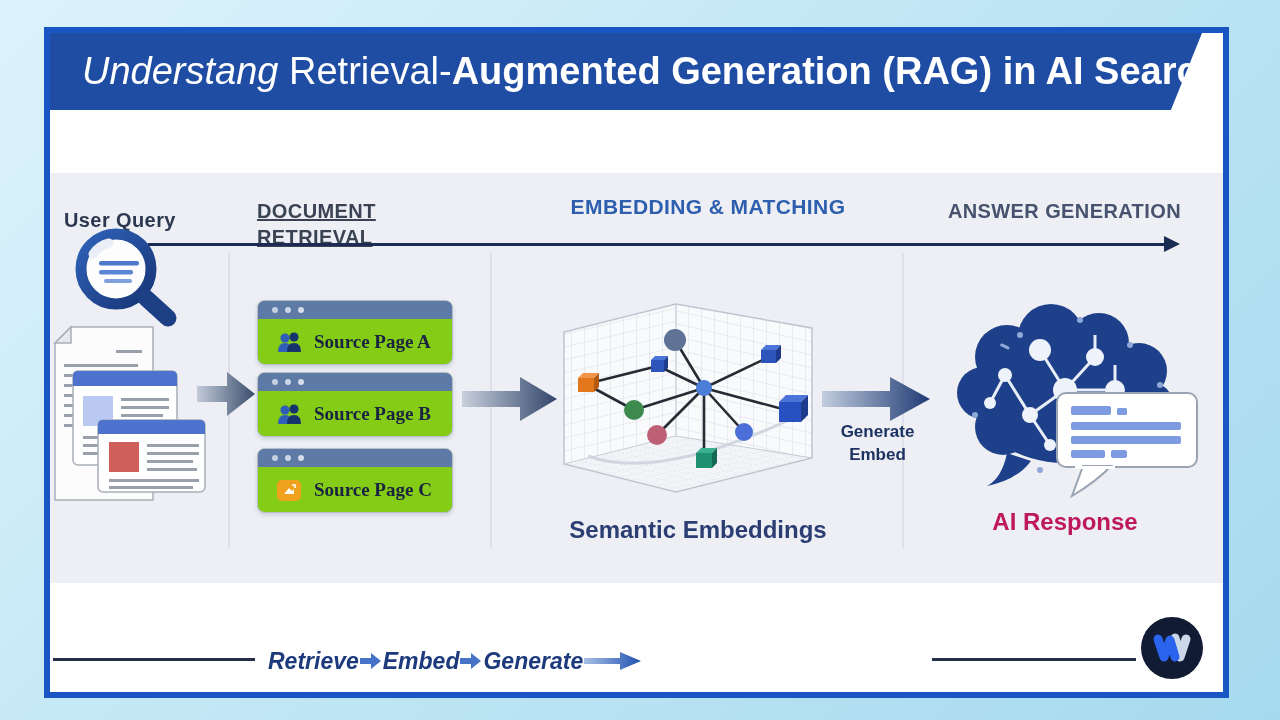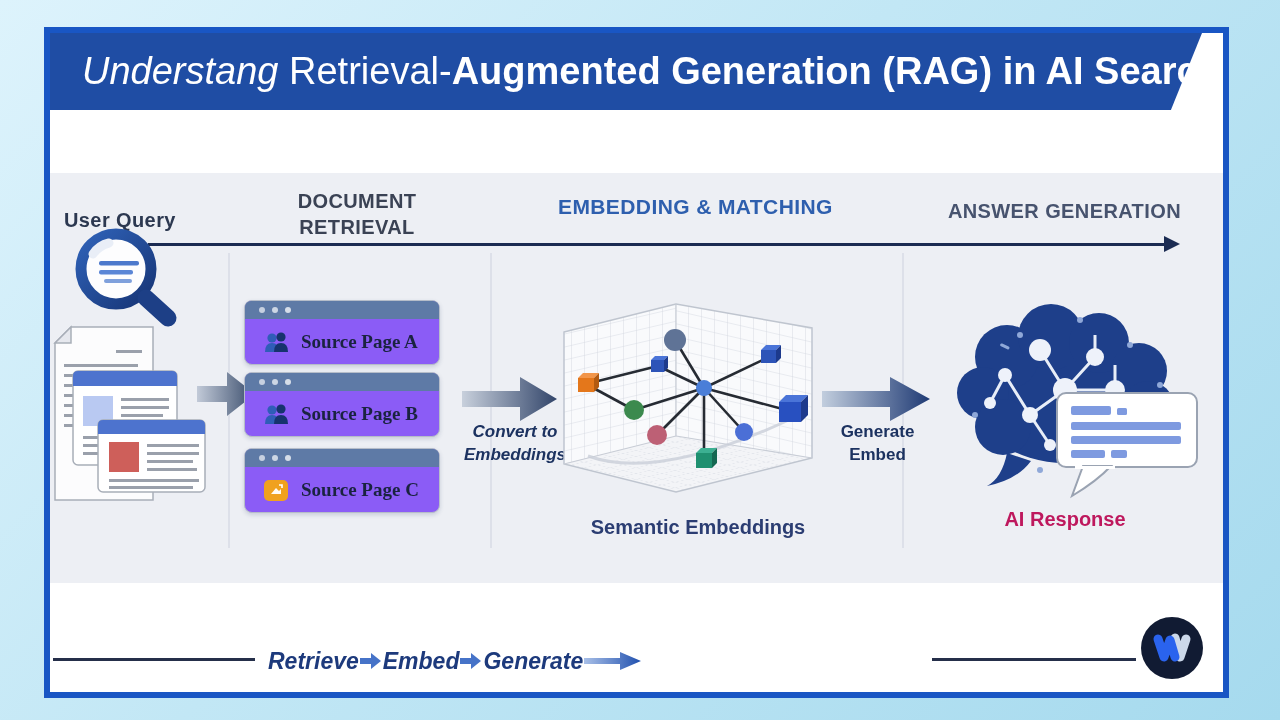--- a/index.html
+++ b/index.html
@@ -14,36 +14,36 @@
           clip-path:polygon(0 0,100% 0,97.3% 100%,0 100%);}
   #title{left:82px;top:33px;height:77px;line-height:77px;color:#ffffff;
          font-size:38px;white-space:nowrap;}
   #title .t-it{font-style:italic;font-weight:400;}
   #title .t-reg{font-weight:400;}
   #title .t-b{font-weight:700;}
   #band{left:50px;top:173px;width:1173px;height:410px;background:#edeff4;}
   .vdiv{top:253px;width:2px;height:295px;background:#dde0e9;}
   .stage{font-weight:700;letter-spacing:.4px;}
   #st-uq{left:64px;top:209px;font-size:20px;color:#2c3850;}
-  #st-dr{left:257px;top:188px;width:200px;text-align:center;font-size:20px;color:#3a4254;line-height:26px;}
-  #st-em{left:558px;top:195px;width:300px;text-align:left;font-size:21px;color:#2e5fae;}
+  #st-dr{left:257px;top:198px;width:200px;font-size:20px;color:#3a4254;line-height:26px;text-decoration:underline;}
+  #st-em{left:558px;top:195px;width:300px;text-align:center;font-size:21px;color:#2e5fae;}
   #st-ag{left:931px;top:200px;width:250px;text-align:right;font-size:20px;color:#47536e;}
   #flowline{left:148px;top:243px;width:1018px;height:3px;background:#1b2b52;}
   #flowhead{left:1164px;top:236px;width:0;height:0;border-top:8px solid transparent;
             border-bottom:8px solid transparent;border-left:16px solid #1b2b52;}
-  .srccard{left:244px;width:196px;height:65px;background:#8b5cf6;border:1.5px solid #b6bdc9;
+  .srccard{left:257px;width:196px;height:65px;background:#84cc16;border:1.5px solid #b6bdc9;
            border-radius:8px;box-sizing:border-box;box-shadow:0 2px 4px rgba(40,60,100,.18);}
   .srcbar{position:absolute;left:0;top:0;right:0;height:18px;background:#5e7aa6;
           border-radius:6px 6px 0 0;}
   .srcdot{position:absolute;top:6px;width:6px;height:6px;border-radius:50%;}
   .srcrow{position:absolute;left:18px;top:24px;right:8px;height:34px;display:flex;
           align-items:center;gap:12px;}
   .srclabel{font-family:"Liberation Serif",serif;font-weight:700;font-size:19px;color:#1a2340;}
   .arrlabel{text-align:center;font-size:17px;color:#1c3260;line-height:23px;}
-  .cap{font-size:20px;font-weight:700;color:#2b3d72;text-align:center;}
+  .cap{font-size:24px;font-weight:700;color:#2b3d72;text-align:center;}
   #footer-row{left:268px;top:645px;height:32px;display:flex;align-items:center;gap:1px;}
   .fstep{font-size:23px;font-weight:700;font-style:italic;color:#1d3a7c;white-space:nowrap;}
   .fline{top:658px;height:3px;background:#252f4a;}
 </style>
 </head>
 <body>
 
 <div id="canvas">
 
   <div id="panel" class="abs"></div>
@@ -176,24 +176,20 @@
 
   <svg class="abs" style="left:462px;top:374px" width="95" height="50">
     <defs>
         <linearGradient id="ag2" x1="0" y1="0" x2="1" y2="0">
       <stop offset="0" stop-color="#c8d0dc"></stop>
           <stop offset="1" stop-color="#32456a"></stop>
         </linearGradient>
       </defs>
     <polygon points="0,17 58,17 58,3 95,25 58,47 58,33 0,33" fill="url(#ag2)"></polygon>
   </svg>
-  <div class="abs arrlabel" style="left:455px;top:420px;width:120px;font-style:italic;font-weight:700">
-    <div>Convert to</div>
-    <div>Embeddings</div>
-  </div>
 
   <svg class="abs" style="left:558px;top:296px" width="262" height="208">
     <defs>
       <pattern id="pgL" width="13" height="13" patternUnits="userSpaceOnUse" patternTransform="skewY(-13)">
         <path d="M13 0 H0 V13" fill="none" stroke="#d7dbe3" stroke-width="1"></path>
         </pattern>
       <pattern id="pgR" width="13" height="13" patternUnits="userSpaceOnUse" patternTransform="skewY(13)">
         <path d="M13 0 H0 V13" fill="none" stroke="#d7dbe3" stroke-width="1"></path>
         </pattern>
       <pattern id="pgF" width="13" height="13" patternUnits="userSpaceOnUse" patternTransform="matrix(1,0.22,-1,0.22,0,0)">

